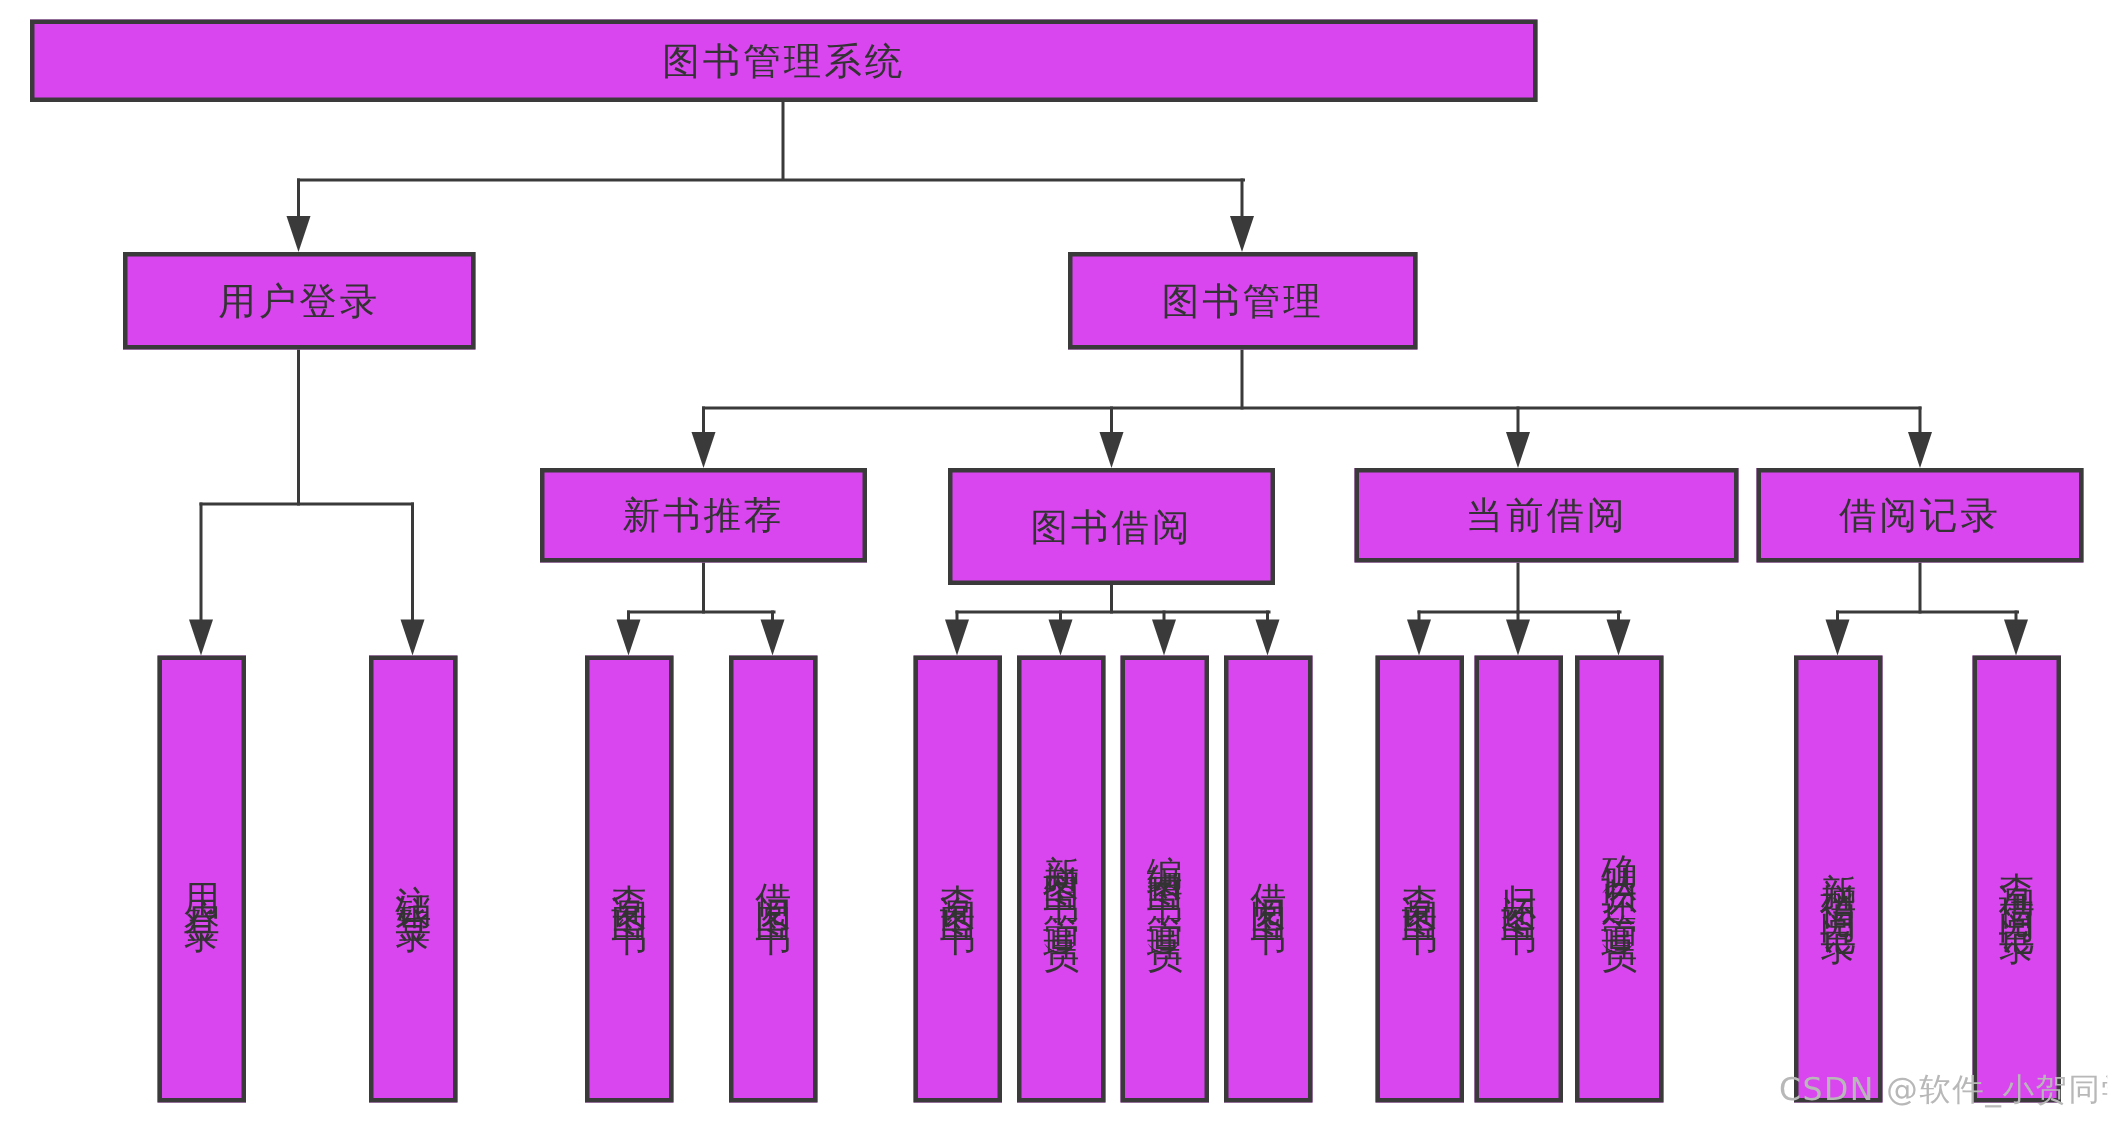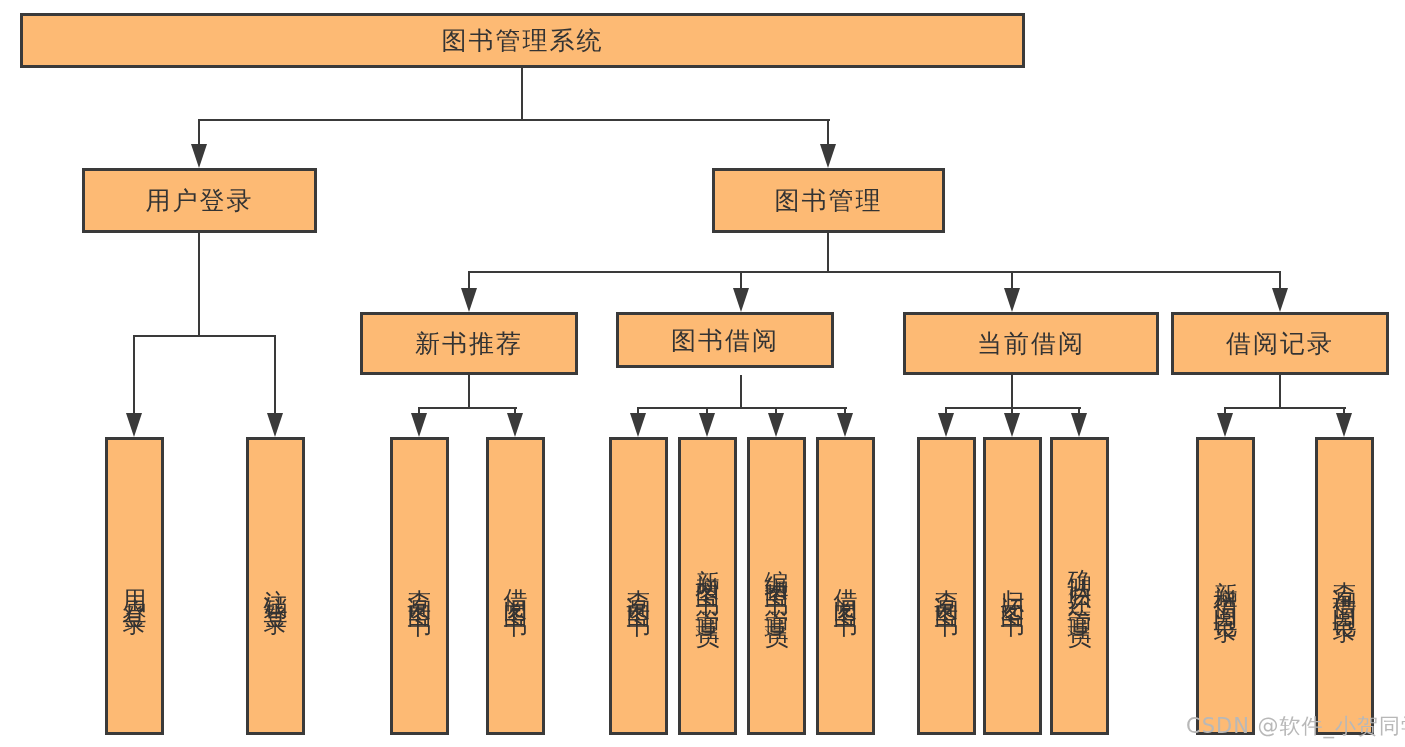--- a/index.html
+++ b/index.html
@@ -14,21 +14,21 @@
     position:relative;
     width:1405px;height:747px;
     background:var(--bg);
     overflow:hidden;
   }
   
   .box{
     position:absolute;
     box-sizing:border-box;
     border:3px solid var(--line);
-    background:#fdba74;
+    background:#d946ef;
     display:flex;align-items:center;justify-content:center;
     color:var(--text);
   }
   .hlabel{
     font-size:25px;
     letter-spacing:2px;
     white-space:nowrap;
     color:var(--text);
   }
   .leaf .vlabel{
@@ -130,21 +130,21 @@
   <div class="box" style="left:82px;top:168px;width:235px;height:65px">
     <span class="hlabel">用户登录</span>
   </div>
   <div class="box" style="left:712px;top:168px;width:233px;height:65px">
     <span class="hlabel">图书管理</span>
   </div>
 
   <div class="box" style="left:360px;top:312px;width:218px;height:63px">
     <span class="hlabel">新书推荐</span>
   </div>
-  <div class="box" style="left:616px;top:312px;width:218px;height:56px">
+  <div class="box" style="left:632px;top:312px;width:218px;height:78px">
     <span class="hlabel">图书借阅</span>
   </div>
   <div class="box" style="left:903px;top:312px;width:256px;height:63px">
     <span class="hlabel">当前借阅</span>
   </div>
   <div class="box" style="left:1171px;top:312px;width:218px;height:63px">
     <span class="hlabel">借阅记录</span>
   </div>
 
   <div class="box leaf" style="left:105px;top:437px;width:59px;height:298px">

